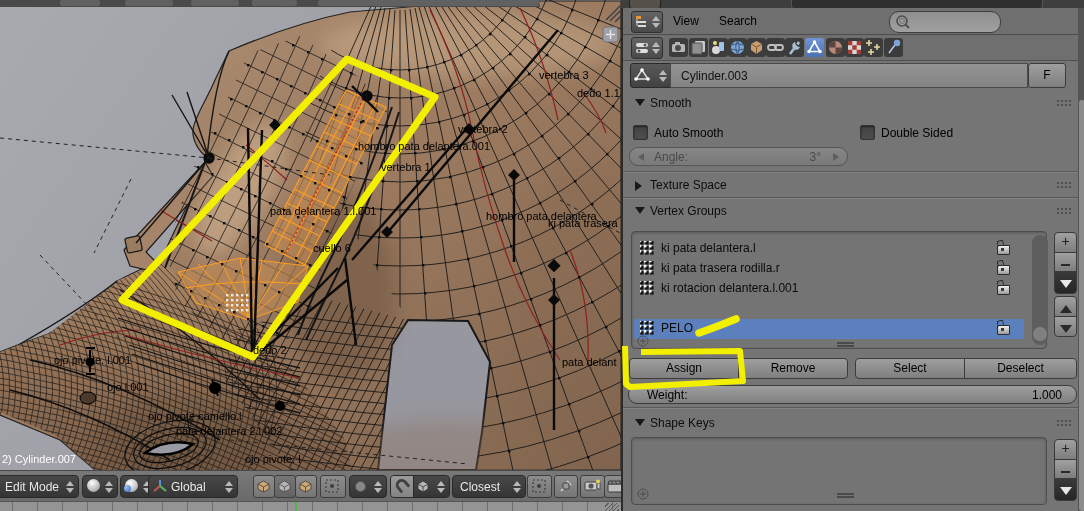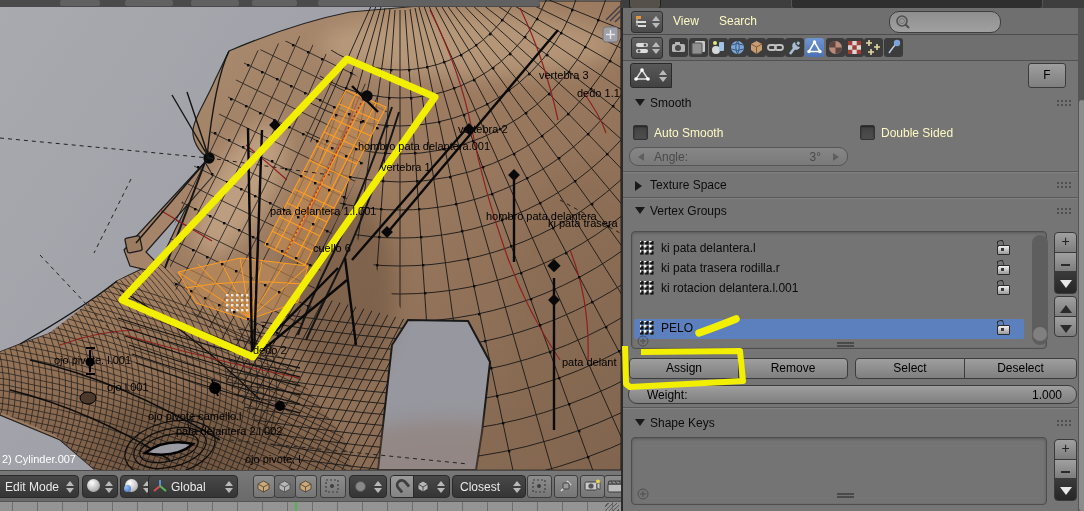--- a/index.html
+++ b/index.html
@@ -1,18 +1,18 @@
 <!DOCTYPE html>
 <html><head>
 <meta charset="utf-8">
 <style>
 html,body{margin:0;padding:0;background:#757575}
 #app{position:relative;width:1084px;height:511px;overflow:hidden;font-family:"Liberation Sans",sans-serif;background:#757575}
 .abs{position:absolute}
-.txt{color:#fef9c3;font-size:12px;line-height:1}
+.txt{color:#000000;font-size:12px;line-height:1}
 
 #topstrip{left:0;top:0;width:1084px;height:8px;background:#2d2d2d}
 .tsb{position:absolute;top:-4px;height:11px;background:#5e5e5e;border-radius:3px;border:1px solid #222}
 
 #vhdr{left:0;top:470px;width:621px;height:30px;background:linear-gradient(#787878,#6a6a6a);border-top:1px solid #494949;border-bottom:1px solid #4a4a4a}
 .dk{position:absolute;background:linear-gradient(#484848,#353535);border:1px solid #2a2a2a;border-radius:4px;color:#e9e9e9;font-size:12px}
 .dk .lbl{position:absolute;left:7px;top:4px}
 .updn{position:absolute;right:4px;top:4px;width:9px;height:14px}
 .updn:before{content:"";position:absolute;left:1px;top:1px;border-left:4px solid transparent;border-right:4px solid transparent;border-bottom:5px solid #b9b9b9}
 .updn:after{content:"";position:absolute;left:1px;bottom:1px;border-left:4px solid transparent;border-right:4px solid transparent;border-top:5px solid #b9b9b9}
@@ -1006,20 +1006,23 @@
 
     <div class="dk" style="left:7px;top:55px;width:40px;height:23px;border-radius:3px 0 0 3px;background:linear-gradient(#585858,#424242)">
         <span class="updn" style="top:5px"></span>
       <svg width="16" height="16" style="position:absolute;left:3px;top:3px">
           <path d="M8 3 L14 12 L2 12 Z" fill="none" stroke="#ddd" stroke-width="1.5"></path>
           <circle cx="8" cy="3" r="1.8" fill="#fff"></circle>
           <circle cx="14" cy="12" r="1.8" fill="#fff"></circle>
           <circle cx="2" cy="12" r="1.8" fill="#fff"></circle>
         </svg>
     </div>
+    <div style="position:absolute;left:47px;top:55px;width:356px;height:23px;background:linear-gradient(#939393,#848484);border:1px solid #4a4a4a;color:#111;font-size:12px">
+        <span style="position:absolute;left:10px;top:5px">Cylinder.003</span>
+      </div>
     <div class="btn" style="left:405px;top:55px;width:36px;height:23px;border-radius:3px;line-height:23px">F</div>
 
     <div class="phdr" style="top:84px">
         <span class="tri tri-d"></span>
         <span class="pt">Smooth</span>
         <div class="grip" style="top:8px"></div>
       </div>
     <div class="chk" style="left:10px;top:117px"></div>
     <div class="txt" style="position:absolute;left:31px;top:119px">Auto Smooth</div>
     <div class="chk" style="left:237px;top:117px"></div>

